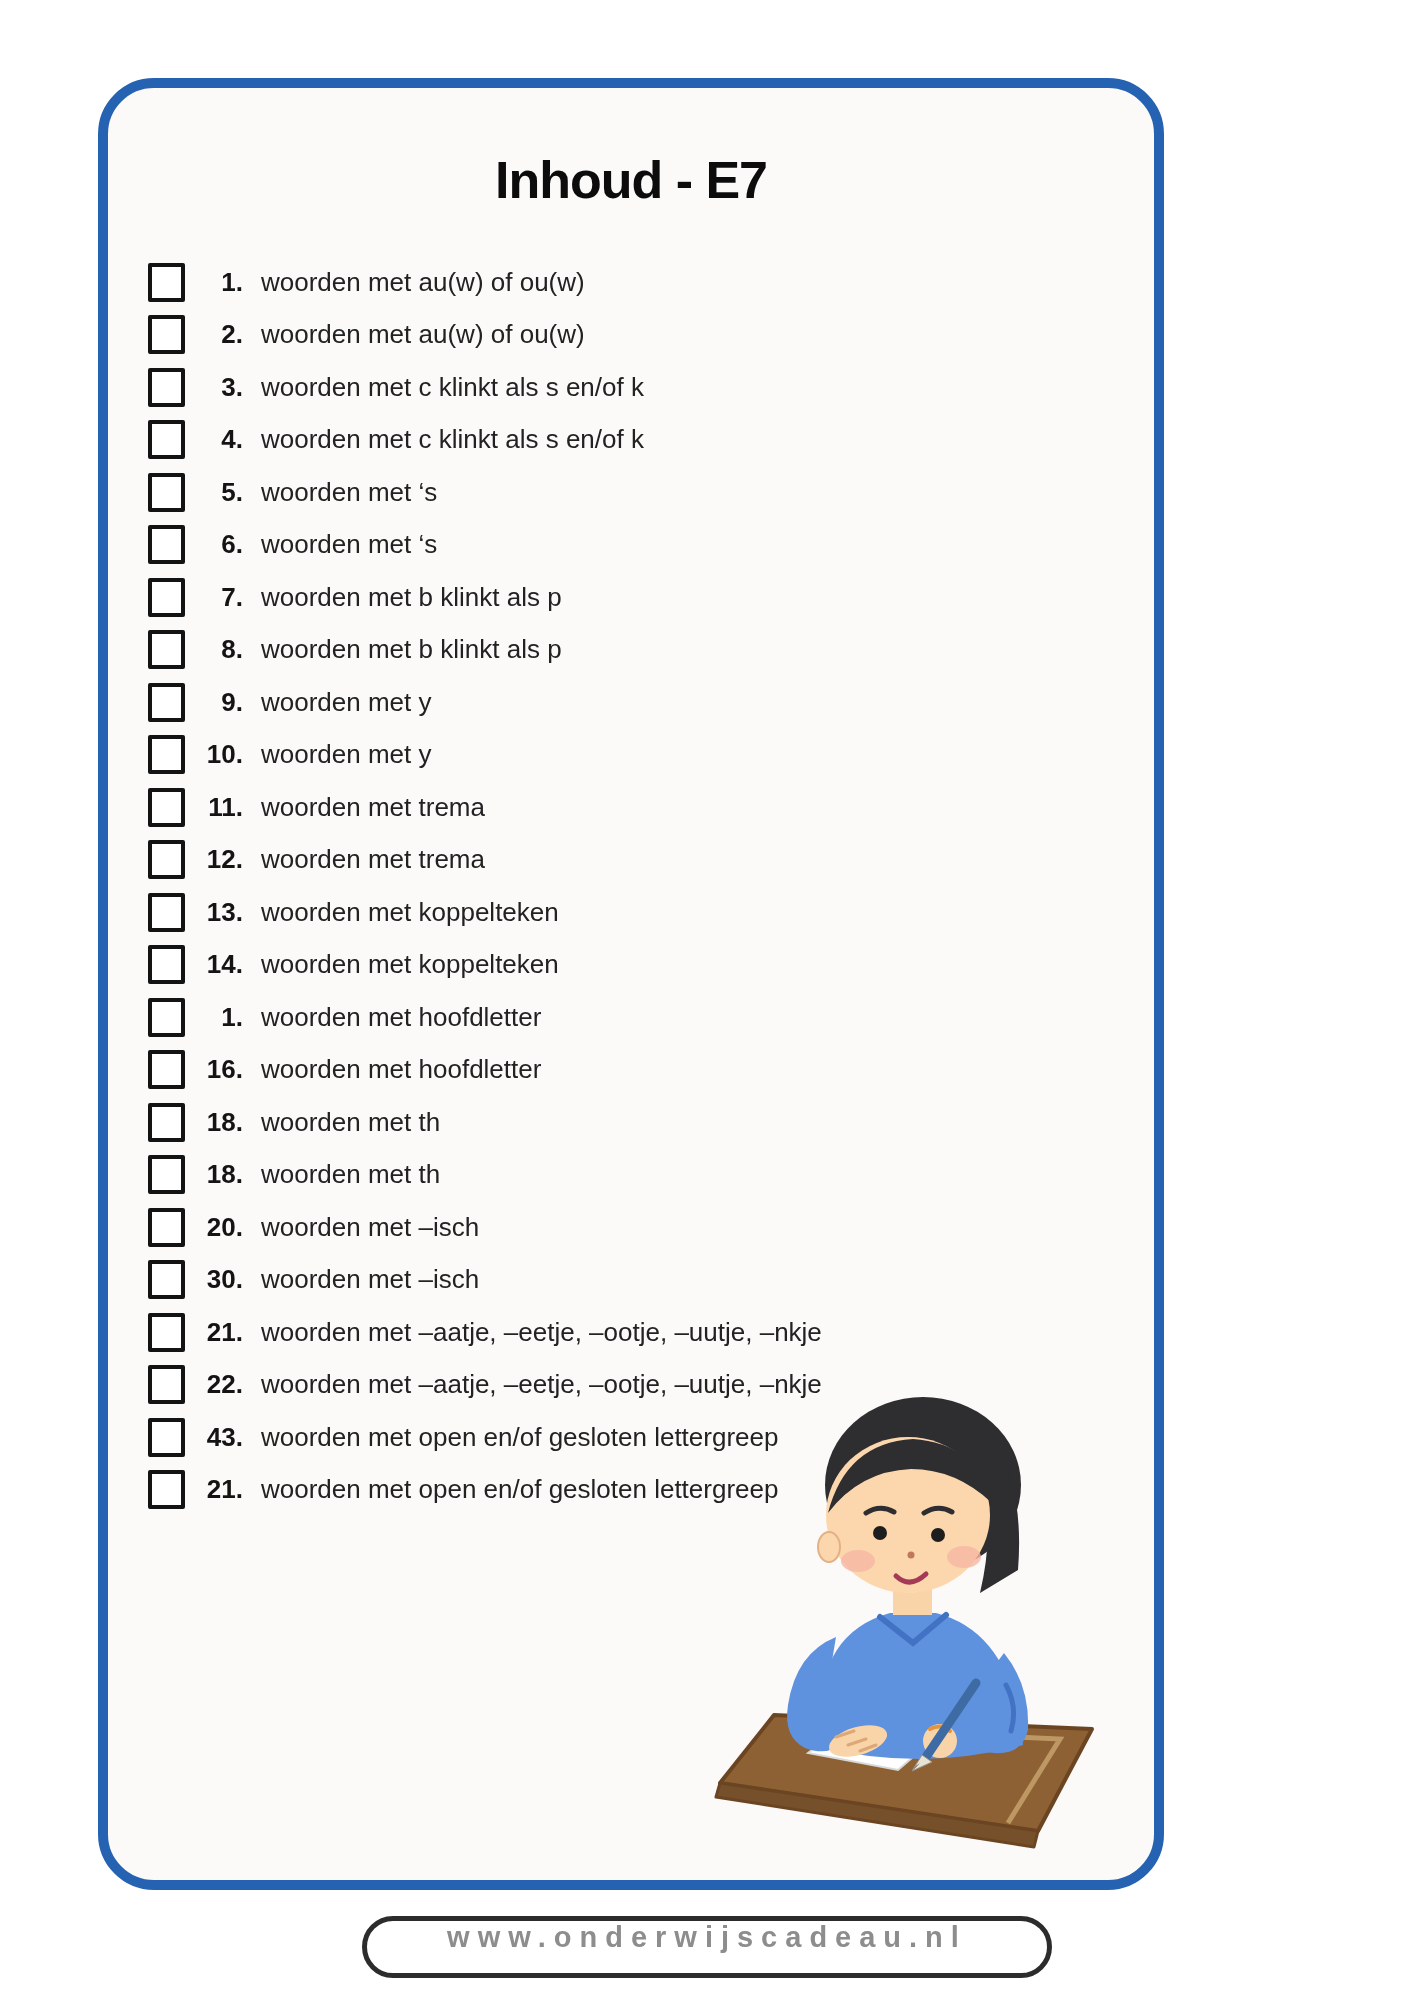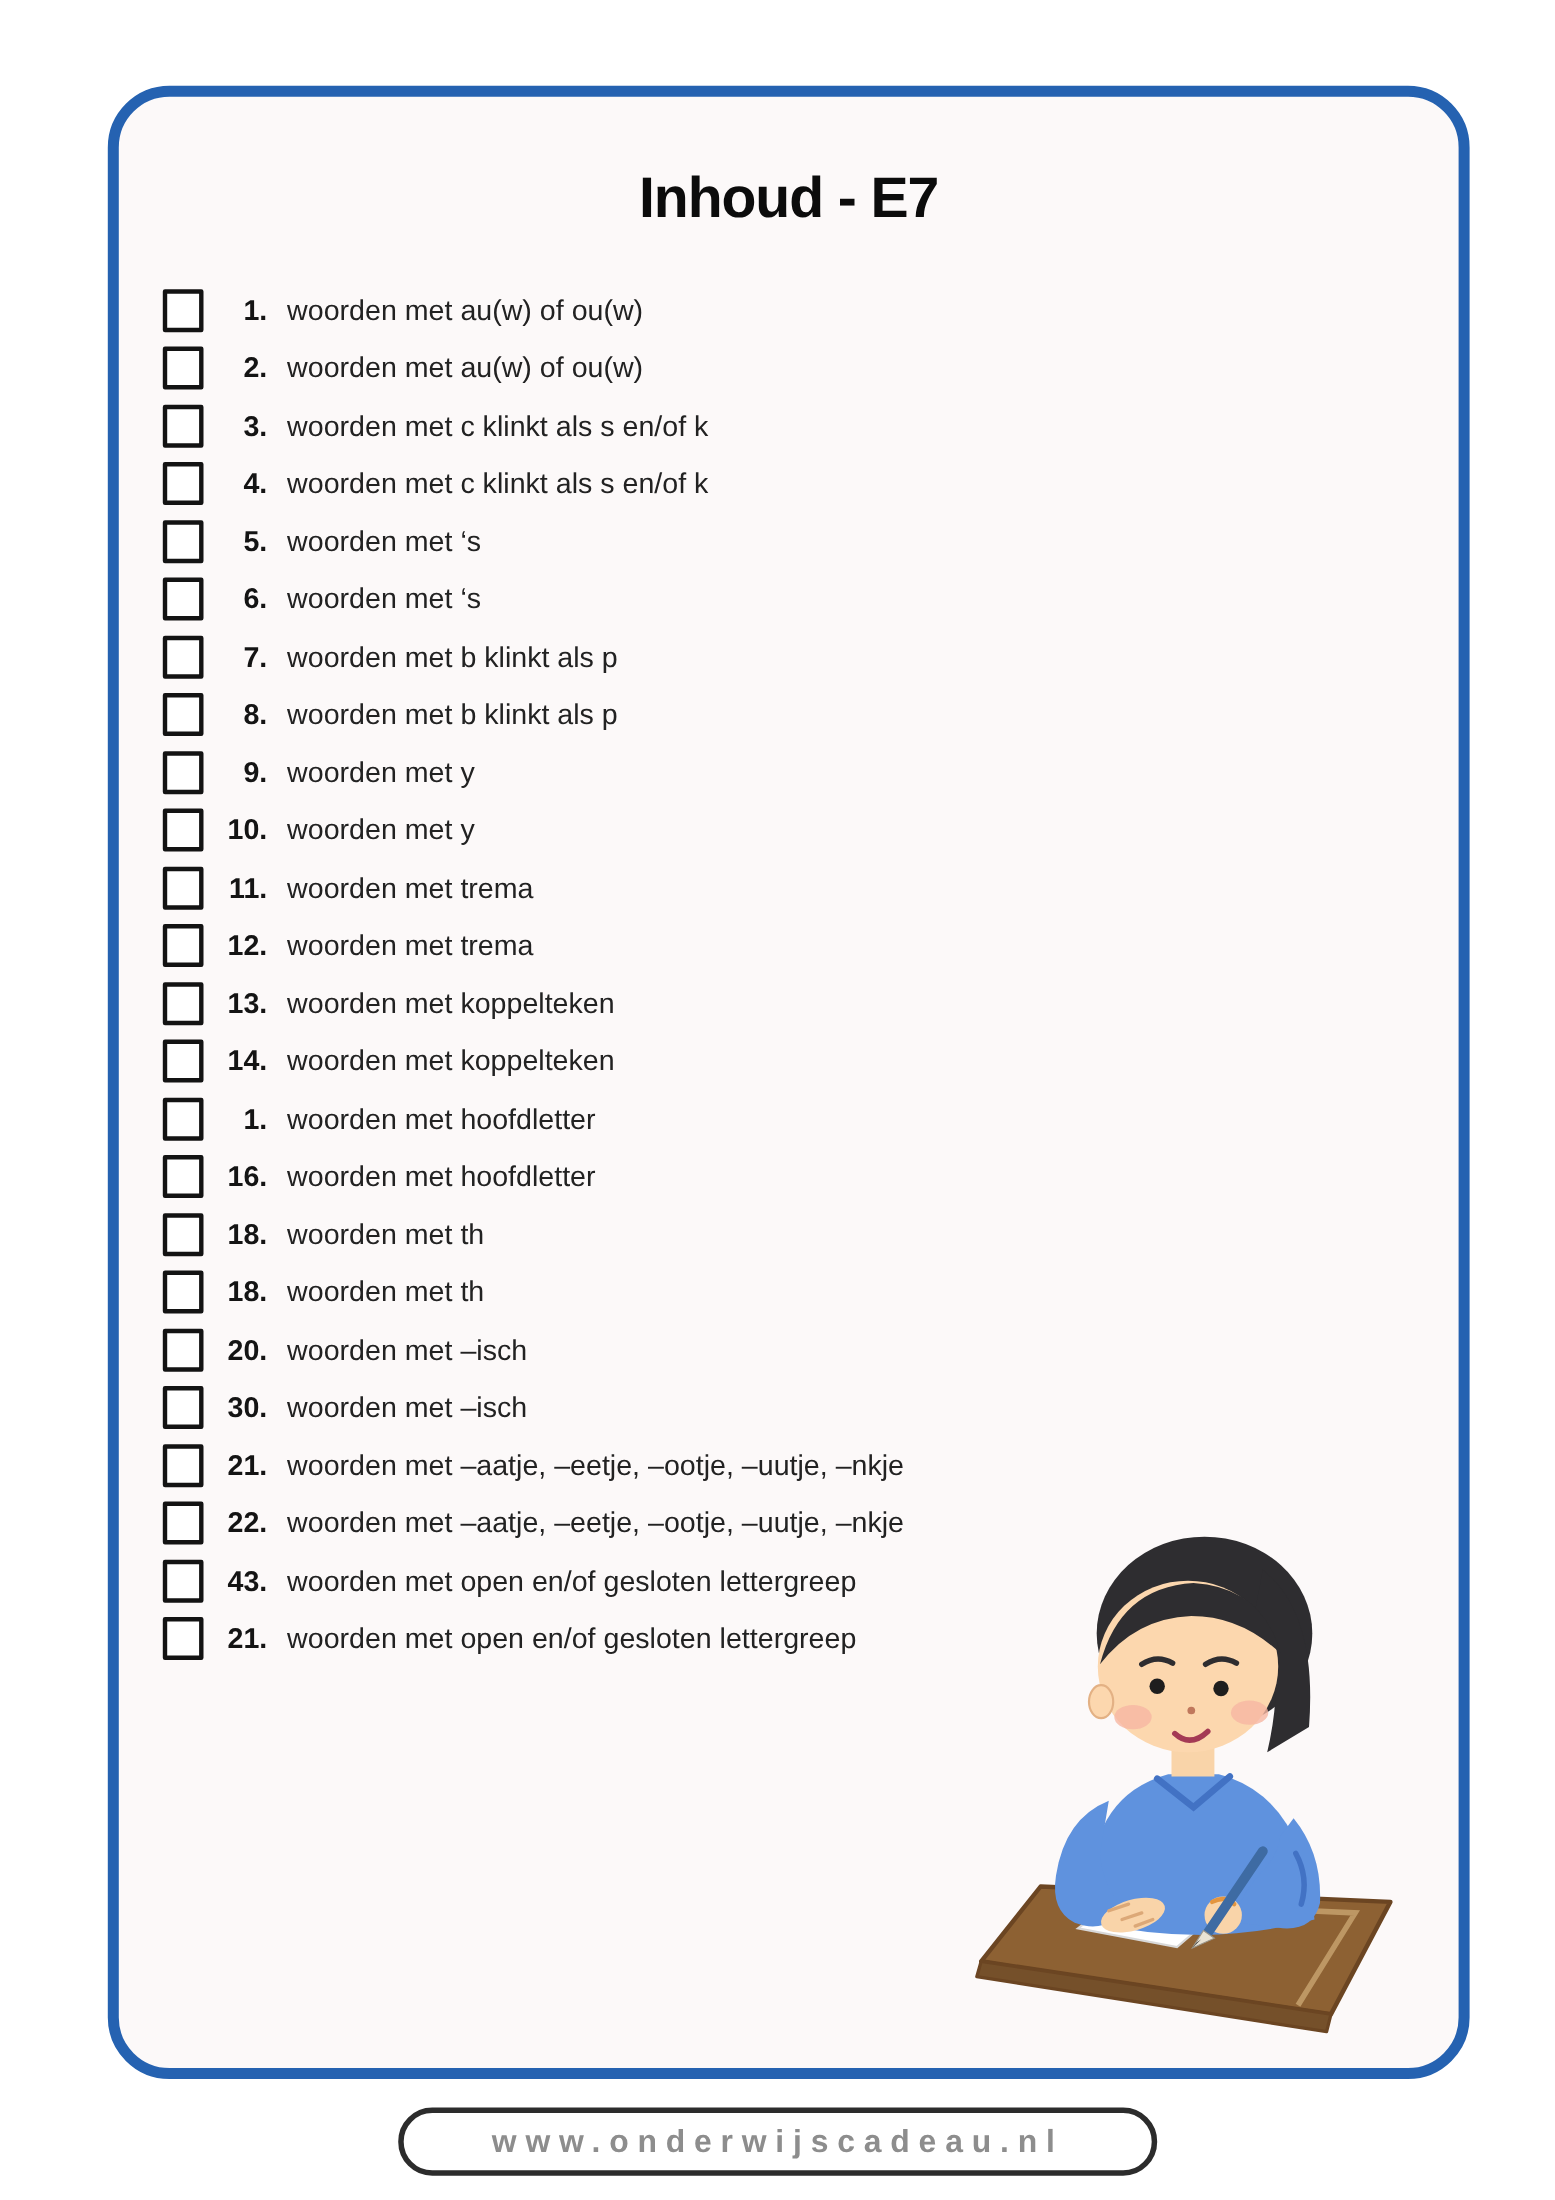--- a/index.html
+++ b/index.html
@@ -1,31 +1,31 @@
 <!DOCTYPE html>
 <html><head>
 <meta charset="utf-8">
 <style>
   html,body{margin:0;padding:0;background:#ffffff;}
   .page{position:relative;width:1414px;height:2000px;background:#ffffff;overflow:hidden;
         font-family:"Liberation Sans",sans-serif;color:#1f1f1f;}
-  .card{position:absolute;left:98px;top:78px;width:1238px;height:1812px;box-sizing:border-box;
+  .card{position:absolute;left:98px;top:78px;width:1066px;height:1812px;box-sizing:border-box;
         border:10px solid #2562b1;border-radius:56px;background:#fcf9f9;}
   .title{position:absolute;left:0;right:0;top:62px;text-align:center;
          font-size:52px;font-weight:700;letter-spacing:-1px;color:#0c0c0c;}
   .list{position:absolute;left:0;top:168px;right:0;}
   .row{display:flex;align-items:center;height:52.5px;padding-left:40px;}
   .checkbox{flex:0 0 auto;width:29px;height:31px;border:4px solid #131313;background:#ffffff;
             border-radius:2px;}
   .num{flex:0 0 auto;width:58px;text-align:right;font-weight:700;font-size:26px;color:#141414;}
   .label{margin-left:18px;font-size:26px;color:#222222;white-space:nowrap;}
   .illu{position:absolute;right:36px;bottom:30px;width:410px;height:465px;}
   .footer-pill{position:absolute;left:362px;top:1916px;width:690px;height:62px;box-sizing:border-box;
                border:5px solid #2c2c2c;border-radius:34px;background:#ffffff;
-               display:flex;align-items:center;justify-content:center;}
+               display:flex;justify-content:center;}
   .footer-url{font-size:29px;font-weight:700;letter-spacing:8px;color:#8d8d8d;}
 </style>
 </head>
 <body>
 
 <div class="page">
   <div class="card">
     <div class="title">Inhoud - E7</div>
 
     <div class="list">

